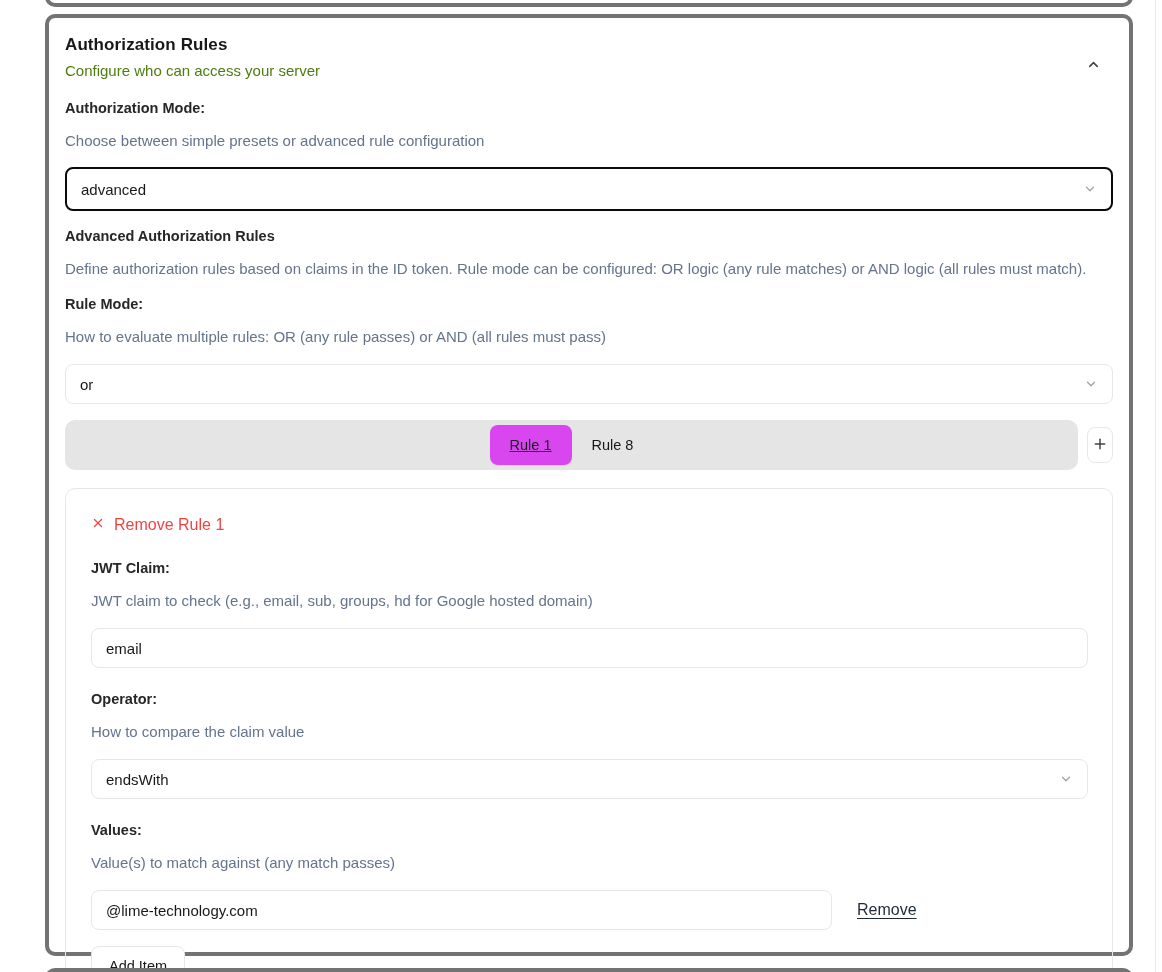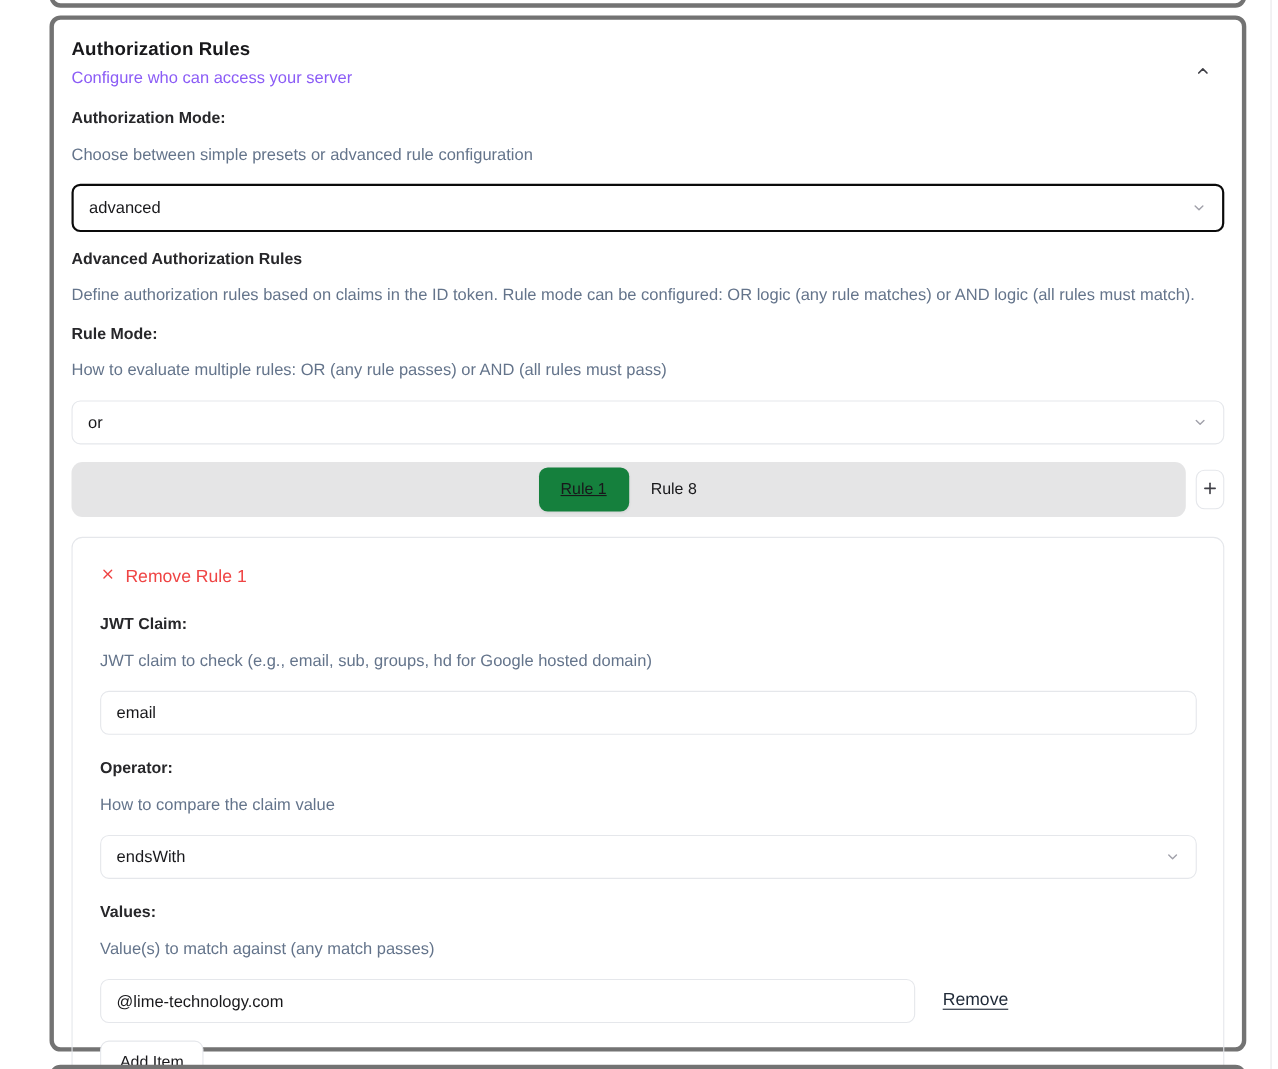--- a/index.html
+++ b/index.html
@@ -30,21 +30,21 @@
     border: 4px solid #737373;
     border-radius: 10px;
   }
   .card-prev { top: -14px; height: 21px; }
   .card-next { top: 968px; height: 30px; }
   .card-main { top: 14px; height: 942px; padding: 15px 16px; }
 
   
   .section-header { display: flex; justify-content: space-between; align-items: flex-start; }
   .section-title { font-size: 17px; font-weight: 700; color: #18181b; line-height: 24px; letter-spacing: 0.1px; }
-  .section-subtitle { font-size: 15px; color: #8b5cf6; line-height: 20px; margin-top: 4px; }
+  .section-subtitle { font-size: 15px; color: #4d7c0f; line-height: 20px; margin-top: 4px; }
   .collapse-btn {
     background: none; border: none; cursor: pointer;
     color: #3f3f46; padding: 8px; margin: 16px 4px 0 0;
     display: flex; align-items: center;
   }
 
   
   .field-label { font-size: 14.5px; font-weight: 700; color: #27272a; line-height: 20px; margin-top: 15px; }
   .field-desc  { font-size: 15px; color: #64748b; line-height: 20px; margin-top: 13px; }
 
@@ -75,21 +75,21 @@
     background: #e5e5e6;
     border-radius: 10px;
     display: flex; align-items: center; justify-content: center;
     padding: 5px;
   }
   .tab {
     border: none; background: transparent; cursor: pointer;
     font-family: inherit; font-size: 14.5px; font-weight: 500; color: #18181b;
     padding: 0 20px; height: 40px; border-radius: 8px;
   }
-  .tab.active { background: #15803d; box-shadow: 0 1px 2px rgba(0,0,0,0.06); text-decoration: underline; }
+  .tab.active { background: #d946ef; box-shadow: 0 1px 2px rgba(0,0,0,0.06); text-decoration: underline; }
   .add-tab-btn {
     width: 36px; height: 36px;
     border: 1px solid #e5e7eb; border-radius: 8px;
     background: #ffffff; color: #3f3f46; cursor: pointer;
     display: flex; align-items: center; justify-content: center;
   }
 
   
   .rule-card {
     margin-top: 18px;

